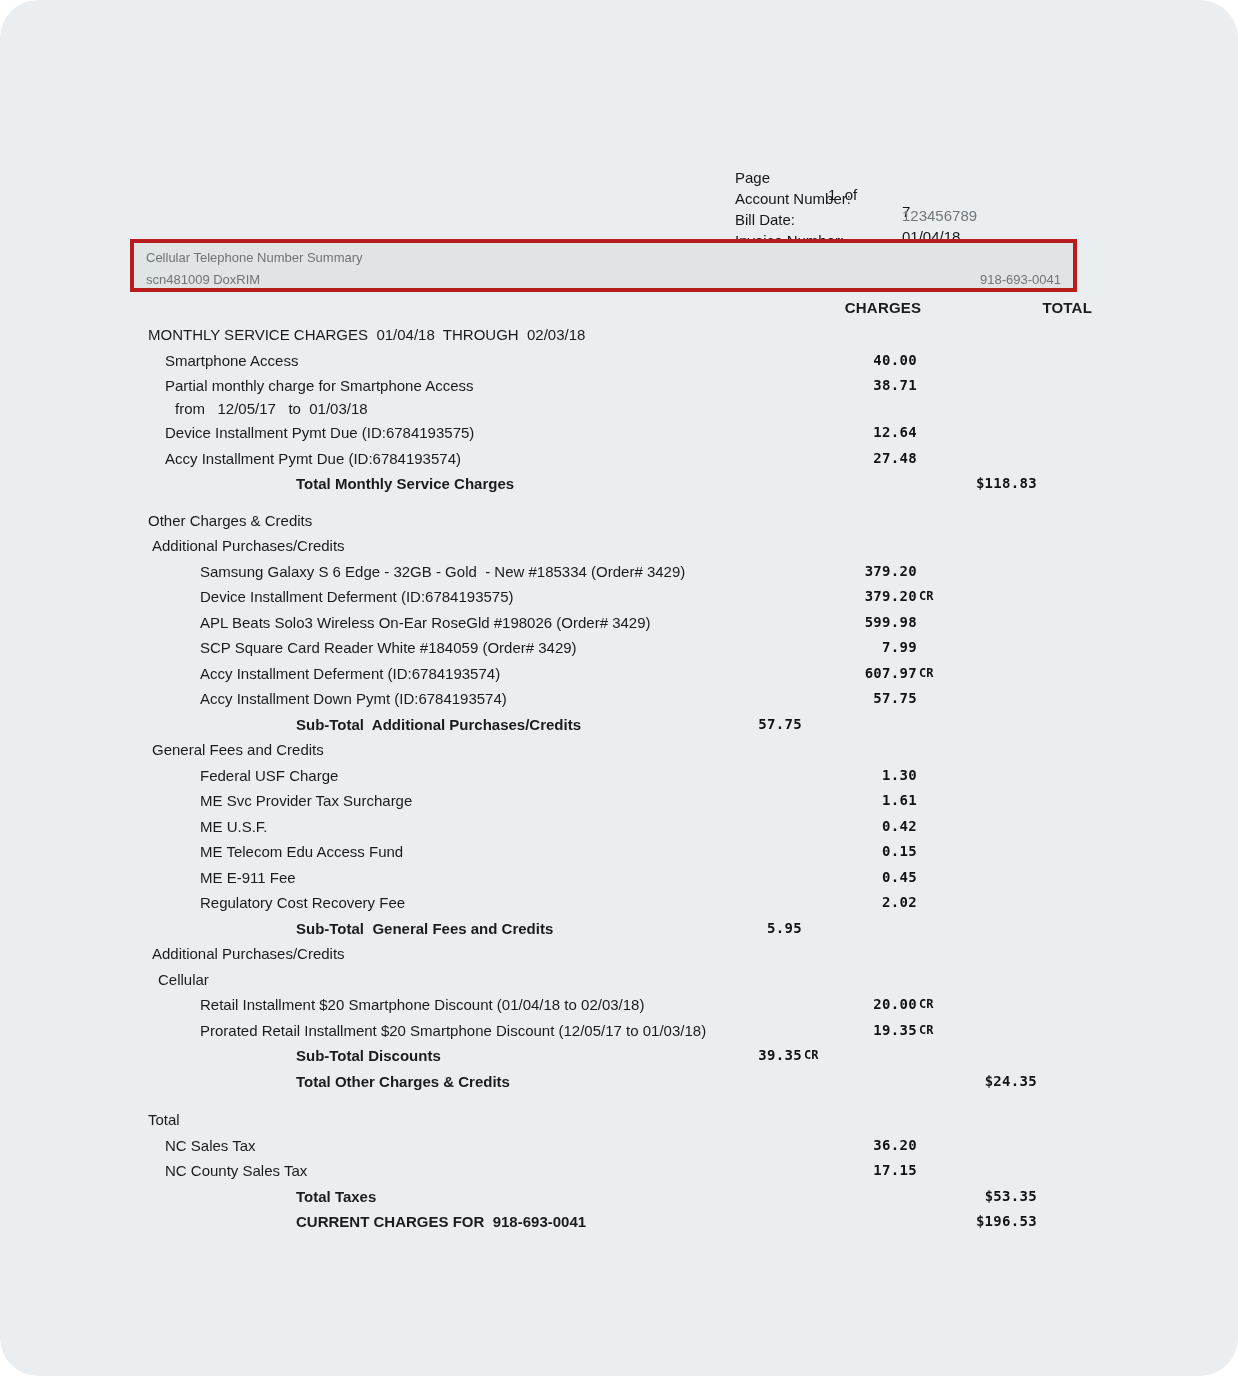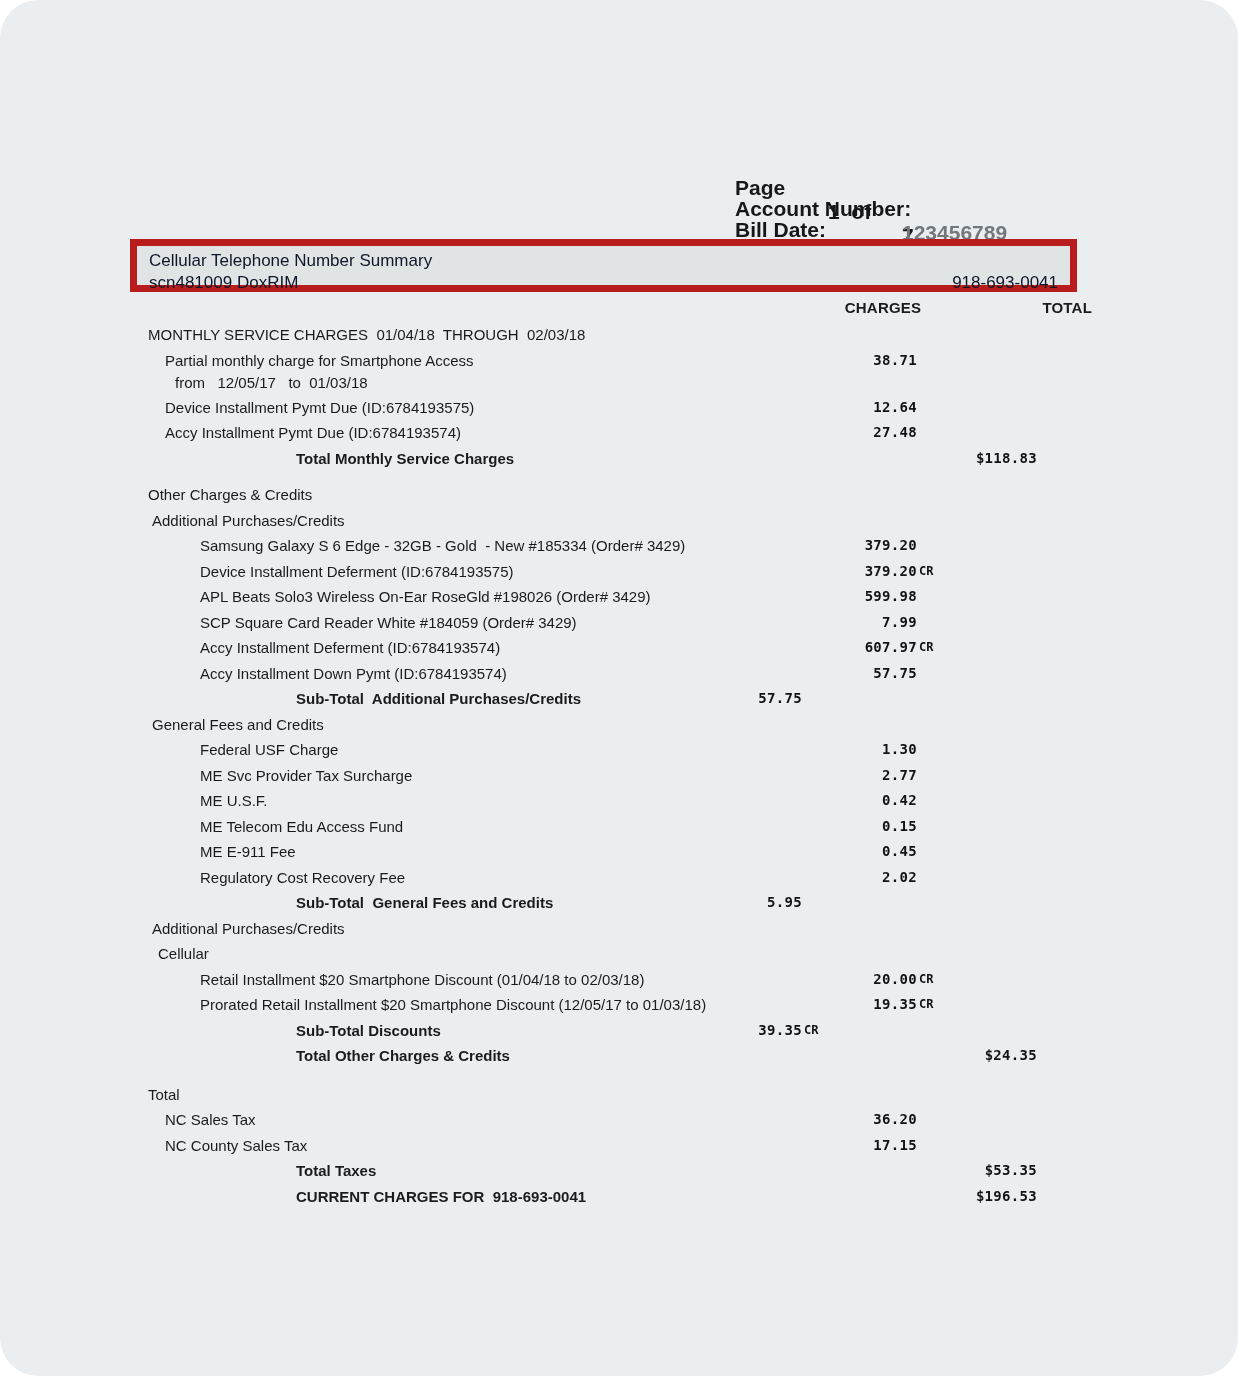--- a/index.html
+++ b/index.html
@@ -2,31 +2,31 @@
 <html><head>
 <meta charset="utf-8">
 <style>
   html,body { margin:0; padding:0; background:#ffffff; }
   body { width:1238px; height:1376px; position:relative; overflow:hidden;
          font-family:"Liberation Sans", sans-serif; }
   .page { position:absolute; inset:0; background:#ebeef0; border-radius:38px; }
 
   
   .hdr { position:absolute; left:735px; top:152px; width:380px;
-         font-size:21px; font-weight:bold; color:#16171a; }
+         font-size:15px; font-weight:normal; color:#16171a; }
   .hline { position:relative; height:21px; white-space:pre; }
   .hl  { position:absolute; left:0; }
   .hm  { position:absolute; left:93px; }
   .hv  { position:absolute; left:167px; }
   .hv.gray { color:#73787c; }
 
   
   .sumbox { position:absolute; left:130px; top:239px; width:947px; height:53px;
-            box-sizing:border-box; background:#e1e4e5; border:7px solid #b91c1c;
-            padding:3px 12px 0 12px; font-size:17px; color:#0f172a; }
+            box-sizing:border-box; background:#e1e4e5; border:4px solid #b91c1c;
+            padding:3px 12px 0 12px; font-size:13px; color:#737373; }
   .sb-line1 { height:23px; line-height:23px; }
   .sb-line2 { display:flex; justify-content:space-between; height:22px; line-height:22px; }
 
   
   .bill { position:absolute; left:0; top:299px; width:1238px;
           font-size:15px; color:#1a1b1e; }
   .row  { position:relative; height:25.5px; line-height:25.5px; }
   .row2 { height:47px; }
   .colhead { height:23px; line-height:18px; font-weight:bold; }
   .gap  { margin-top:11px; }
@@ -90,20 +90,24 @@
   <div class="bill">
 
     <div class="row colhead">
       <span class="hdr-charges">CHARGES</span>
       <span class="hdr-total">TOTAL</span>
     </div>
 
     <div class="row i0">
       <span class="lbl">MONTHLY SERVICE CHARGES  01/04/18  THROUGH  02/03/18</span>
     </div>
+    <div class="row i1">
+      <span class="lbl">Smartphone Access</span>
+      <span class="amt c-charges">40.00</span>
+    </div>
     <div class="row row2 i1">
       <span class="lbl">Partial monthly charge for Smartphone Access</span>
       <span class="amt c-charges">38.71</span>
       <div class="lbl2">from   12/05/17   to  01/03/18</div>
     </div>
     <div class="row i1">
       <span class="lbl">Device Installment Pymt Due (ID:6784193575)</span>
       <span class="amt c-charges">12.64</span>
     </div>
     <div class="row i1">
@@ -153,21 +157,21 @@
     </div>
     <div class="row i0b">
       <span class="lbl">General Fees and Credits</span>
     </div>
     <div class="row i2">
       <span class="lbl">Federal USF Charge</span>
       <span class="amt c-charges">1.30</span>
     </div>
     <div class="row i2">
       <span class="lbl">ME Svc Provider Tax Surcharge</span>
-      <span class="amt c-charges">2.77</span>
+      <span class="amt c-charges">1.61</span>
     </div>
     <div class="row i2">
       <span class="lbl">ME U.S.F.</span>
       <span class="amt c-charges">0.42</span>
     </div>
     <div class="row i2">
       <span class="lbl">ME Telecom Edu Access Fund</span>
       <span class="amt c-charges">0.15</span>
     </div>
     <div class="row i2">

